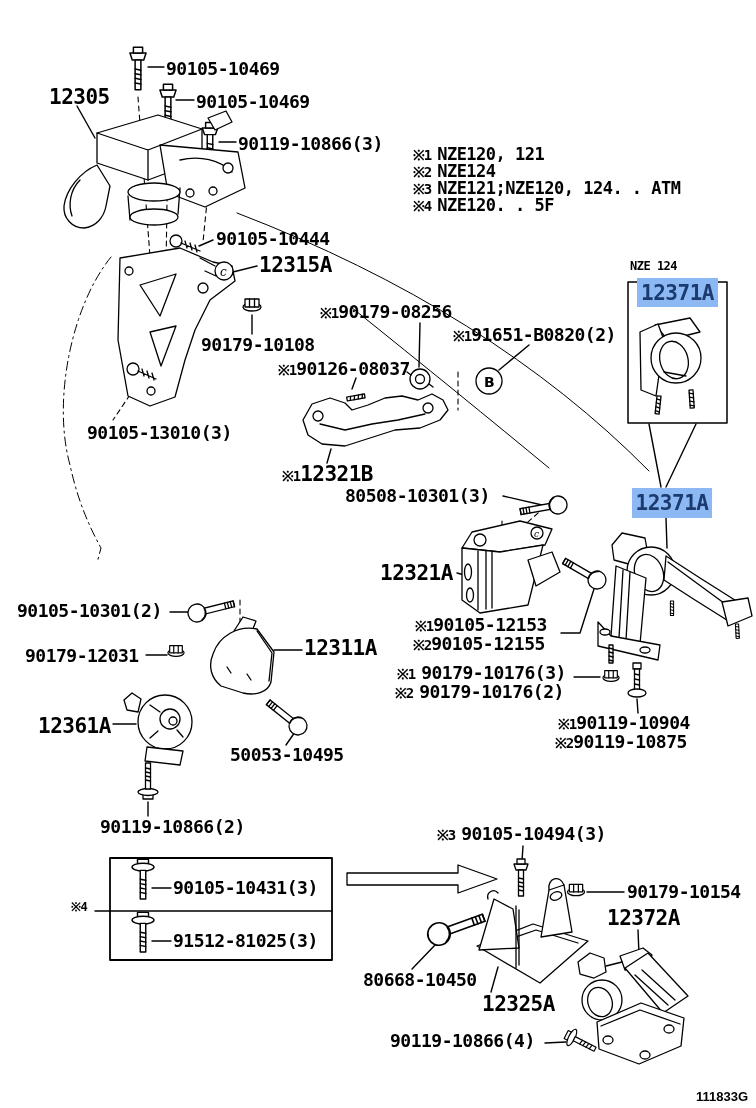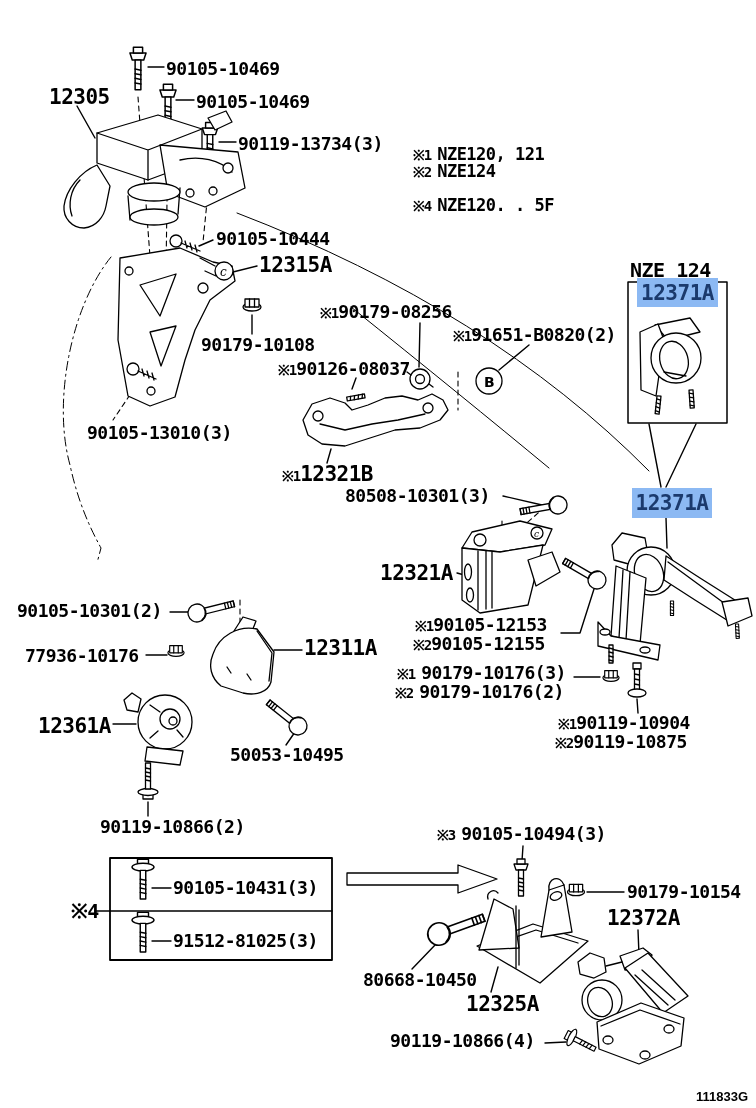--- a/index.html
+++ b/index.html
@@ -2,21 +2,21 @@
 <html style="--hl-bg: #8cb9f3; --hl-fg: #1b3a6d; --ink: #000000; --paper: #ffffff;"><head>
 <meta charset="utf-8">
 <style>
   :root{ --hl-bg:#8cb9f3; --hl-fg:#1b3a6d; --ink:#000; --paper:#fff; }
   html,body{margin:0;padding:0;background:#eee;}
   .stage{position:relative;width:756px;height:1108px;background:var(--paper);overflow:hidden;
          font-family:"DejaVu Sans Mono","Liberation Mono",monospace;color:var(--ink);}
   .art{position:absolute;left:0;top:0;}
   .lbl{position:absolute;font-weight:bold;font-size:18px;line-height:1.05;white-space:nowrap;letter-spacing:-0.5px;}
   .lbl-lg{position:absolute;font-weight:bold;font-size:21px;line-height:1.05;white-space:nowrap;letter-spacing:-0.5px;}
-  .lbl-sm{position:absolute;font-weight:bold;font-size:20px;line-height:1.05;white-space:nowrap;letter-spacing:-0.5px;}
+  .lbl-sm{position:absolute;font-weight:bold;font-size:12px;line-height:1.05;white-space:nowrap;letter-spacing:-0.5px;}
   .pre{font-size:14px;letter-spacing:-1px;}
   .sp{margin-right:6px;}
   .note{position:absolute;font-weight:bold;font-size:17px;line-height:1.0;white-space:nowrap;letter-spacing:-0.5px;}
   .hl{position:absolute;background:var(--hl-bg);color:var(--hl-fg);font-weight:bold;font-size:21px;
       letter-spacing:-0.5px;text-align:center;display:flex;align-items:center;justify-content:center;cursor:pointer;}
   .code{position:absolute;font-family:"Liberation Sans","DejaVu Sans",sans-serif;font-weight:bold;font-size:13px;letter-spacing:0px;}
 </style>
 </head>
 <body>
 
@@ -282,64 +282,65 @@
           <ellipse cx="669" cy="1029" rx="5" ry="4"></ellipse>
           <ellipse cx="645" cy="1055" rx="5" ry="4"></ellipse>
       <path d="M606,966 L622,962" fill="none"></path>
     </g>
     <use href="#boltFlange" transform="translate(571,1037) rotate(-63) scale(0.9)"></use>
   </g>
 </svg>
 
 <div class="lbl" style="left:166px;top:60px">90105-10469</div>
 <div class="lbl" style="left:196px;top:93px">90105-10469</div>
-<div class="lbl" style="left:238px;top:135px">90119-13734(3)</div>
+<div class="lbl" style="left:238px;top:135px">90119-10866(3)</div>
 <div class="lbl-lg" style="left:49px;top:86px">12305</div>
 
 <div class="note" style="left:413px;top:146px"><span class="pre sp">※1</span><span>NZE120, 121</span></div>
 <div class="note" style="left:413px;top:163px"><span class="pre sp">※2</span><span>NZE124</span></div>
+<div class="note" style="left:413px;top:180px"><span class="pre sp">※3</span><span>NZE121;NZE120, 124. . ATM</span></div>
 <div class="note" style="left:413px;top:197px"><span class="pre sp">※4</span><span>NZE120. . 5F</span></div>
 
 <div class="lbl" style="left:216px;top:230px">90105-10444</div>
 <div class="lbl-lg" style="left:259px;top:254px">12315A</div>
 <div class="lbl" style="left:201px;top:336px">90179-10108</div>
 
 <div class="lbl" style="left:320px;top:303px"><span class="pre">※1</span><span>90179-08256</span></div>
 <div class="lbl" style="left:453px;top:326px"><span class="pre">※1</span><span>91651-B0820(2)</span></div>
 <div class="lbl" style="left:278px;top:360px"><span class="pre">※1</span><span>90126-08037</span></div>
 <div class="lbl" style="left:87px;top:424px">90105-13010(3)</div>
 <div class="lbl-lg" style="left:282px;top:463px"><span class="pre">※1</span><span>12321B</span></div>
 
 <div class="lbl" style="left:345px;top:487px">80508-10301(3)</div>
 <div class="lbl-lg" style="left:380px;top:562px">12321A</div>
 <div class="lbl" style="left:415px;top:616px"><span class="pre">※1</span><span>90105-12153</span></div>
 <div class="lbl" style="left:413px;top:635px"><span class="pre">※2</span><span>90105-12155</span></div>
 
 <div class="lbl" style="left:17px;top:602px">90105-10301(2)</div>
-<div class="lbl" style="left:25px;top:647px">77936-10176</div>
+<div class="lbl" style="left:25px;top:647px">90179-12031</div>
 <div class="lbl-lg" style="left:304px;top:637px">12311A</div>
 
 <div class="lbl" style="left:397px;top:664px"><span class="pre sp">※1</span><span>90179-10176(3)</span></div>
 <div class="lbl" style="left:395px;top:683px"><span class="pre sp">※2</span><span>90179-10176(2)</span></div>
 <div class="lbl" style="left:558px;top:714px"><span class="pre">※1</span><span>90119-10904</span></div>
 <div class="lbl" style="left:555px;top:733px"><span class="pre">※2</span><span>90119-10875</span></div>
 
 <div class="lbl-lg" style="left:38px;top:715px">12361A</div>
 <div class="lbl" style="left:230px;top:746px">50053-10495</div>
 <div class="lbl" style="left:100px;top:818px">90119-10866(2)</div>
 
 <div class="lbl" style="left:173px;top:879px">90105-10431(3)</div>
 <div class="lbl" style="left:173px;top:932px">91512-81025(3)</div>
 <div class="lbl-sm" style="left:71px;top:901px">※4</div>
 
 <div class="lbl" style="left:437px;top:825px"><span class="pre sp">※3</span><span>90105-10494(3)</span></div>
 <div class="lbl" style="left:627px;top:883px">90179-10154</div>
 <div class="lbl-lg" style="left:607px;top:907px">12372A</div>
 <div class="lbl" style="left:363px;top:971px">80668-10450</div>
-<div class="lbl-lg" style="left:466px;top:993px">12325A</div>
+<div class="lbl-lg" style="left:482px;top:993px">12325A</div>
 <div class="lbl" style="left:390px;top:1032px">90119-10866(4)</div>
 
 <div class="lbl-sm" style="left:630px;top:260px">NZE 124</div>
 <div class="hl" style="left:637px;top:278px;width:81px;height:29px">12371A</div>
 <div class="hl" style="left:632px;top:488px;width:80px;height:30px">12371A</div>
 
 <div class="code" style="left:696px;top:1089px">111833G</div>
 
 </div>
 

